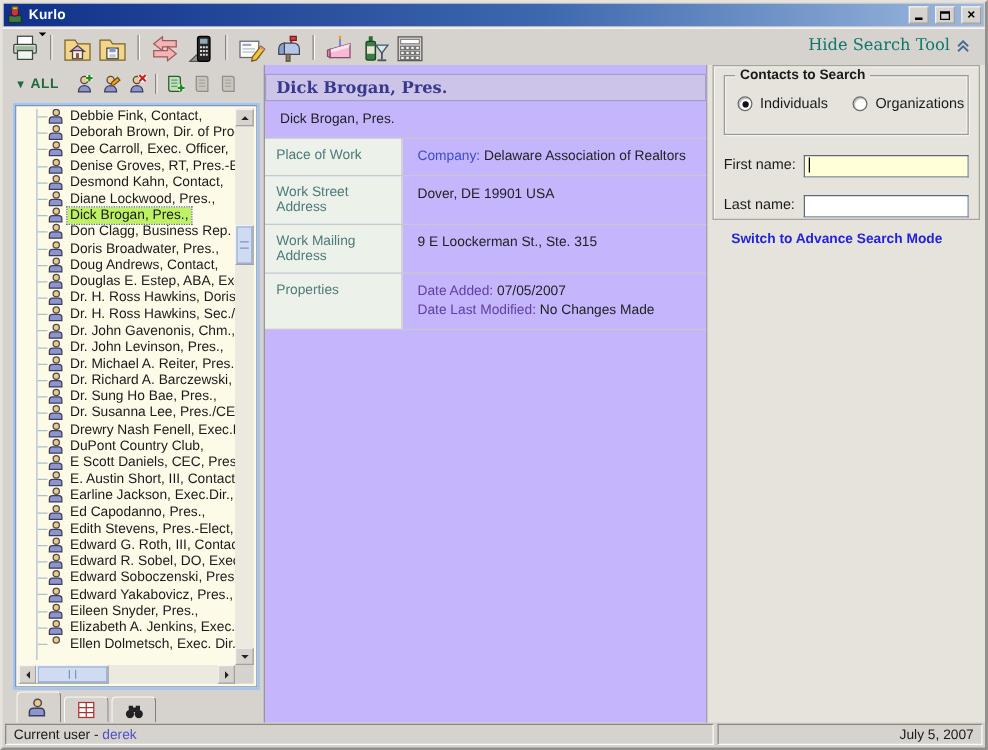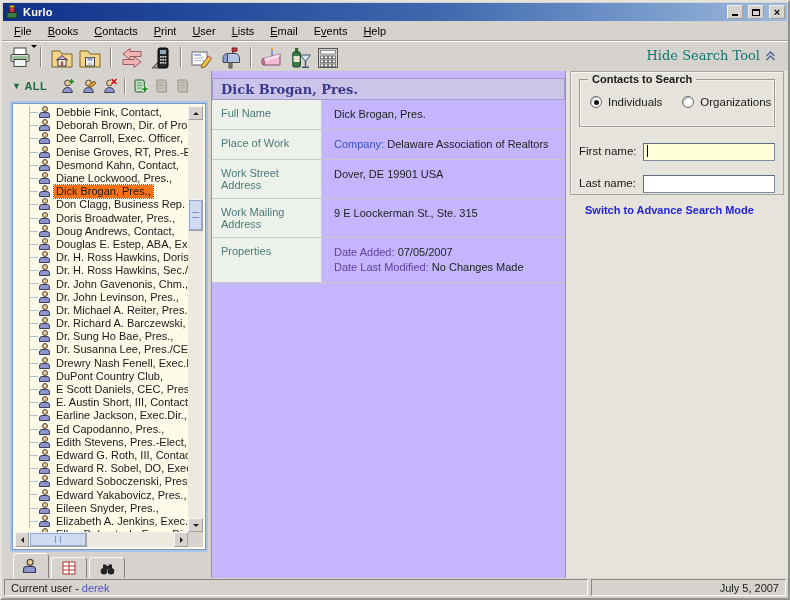--- a/index.html
+++ b/index.html
@@ -47,21 +47,21 @@
   .tree-view::before{content:'';position:absolute;left:14px;top:0;bottom:4px;border-left:1px solid #aebfce;}
   .tree-row{height:13.2px;display:flex;align-items:center;padding-left:24px;white-space:nowrap;
     position:relative;cursor:default;}
   .tree-row::before{content:'';position:absolute;left:15px;width:8px;top:6px;border-top:1px solid #aebfce;}
   .person-icon{width:11px;height:11px;position:relative;margin-right:4px;flex:none;}
   .person-icon .head{position:absolute;left:3px;top:-1px;width:6px;height:6px;border-radius:50%;
     background:#ecc98e;border:1px solid #4a4a4a;}
   .person-icon .body{position:absolute;left:0;bottom:0;width:11px;height:6px;background:#8d94cf;
     border:1px solid #3d3d55;border-radius:3px 3px 0 0;}
   .tree-label{font-size:11px;line-height:13px;color:#1a1a1a;padding:0 2px;}
-  .tree-row.selected .tree-label{background:#f97316;outline:1px dotted #4a6a94;}
+  .tree-row.selected .tree-label{background:#bef264;outline:1px dotted #4a6a94;}
   
   .vscroll{position:absolute;top:3px;right:3px;bottom:18px;width:15px;background:#eceadf;}
   .hscroll{position:absolute;left:3px;bottom:3px;right:18px;height:15px;background:#eceadf;}
   .corner{position:absolute;right:3px;bottom:3px;width:15px;height:15px;background:#d6d3ce;}
   .scroll-btn{width:15px;height:14px;background:#d6d3ce;border:1px outset #f6f4f0;
     display:flex;align-items:center;justify-content:center;position:absolute;}
   .scroll-btn .tri{width:0;height:0;border:3.5px solid transparent;}
   .sb-up{top:0;left:0;}   .sb-up .tri{border-bottom-color:#222;margin-top:-3px;}
   .sb-down{bottom:0;left:0;} .sb-down .tri{border-top-color:#222;margin-bottom:-3px;}
   .sb-left{left:0;top:0;width:14px;height:15px;}  .sb-left .tri{border-right-color:#222;margin-left:-3px;}
@@ -111,21 +111,21 @@
     border-left-color:#5f6a80;background:#fff;font-size:11px;padding:1px 3px;outline:none;
     font-family:"Liberation Sans",sans-serif;}
   .input-wrap.focused input{background:#ffffd8;}
   .caret{position:absolute;left:4px;top:3px;width:1px;height:12px;background:#000;}
   .adv-link{margin:12px 0 0 14px;font-size:11px;font-weight:bold;color:#2323dd;}
   
   .statusbar{height:20px;flex:none;display:flex;gap:3px;padding:1px 2px 2px 2px;}
   .status-cell{border:1px solid;border-color:#8a877f #fbfaf7 #fbfaf7 #8a877f;display:flex;
     align-items:center;padding:0 6px;font-size:11px;color:#1a1a1a;background:#d6d3ce;}
   .status-left{flex:1;}
-  .status-right{width:195px;justify-content:flex-end;}
+  .status-right{width:212px;justify-content:flex-end;}
   .user-name{color:#5050c8;margin-left:3px;}
 </style>
 </head>
 <body>
 
 <div class="window">
 
   <div class="titlebar">
     <span class="app-icon">
       <svg width="14" height="14" viewBox="0 0 14 14">
@@ -139,31 +139,20 @@
         <span class="glyph-min"></span>
       </span>
     <span class="win-btn">
         <span class="glyph-max"></span>
       </span>
     <span class="win-btn">
         <span class="glyph-close">×</span>
       </span>
   </div>
 
-  <div class="menubar">
-      <span class="menu-item"><u>F</u>ile</span>
-      <span class="menu-item"><u>B</u>ooks</span>
-      <span class="menu-item"><u>C</u>ontacts</span>
-      <span class="menu-item"><u>P</u>rint</span>
-      <span class="menu-item"><u>U</u>ser</span>
-      <span class="menu-item"><u>L</u>ists</span>
-      <span class="menu-item"><u>E</u>mail</span>
-      <span class="menu-item">E<u>v</u>ents</span>
-      <span class="menu-item"><u>H</u>elp</span>
-    </div>
 
   <div class="toolbar">
     <div style="display:flex;align-items:center;">
         <div class="tb-btn">
           <svg width="24" height="23" viewBox="0 0 24 23">
             <rect x="6" y="2" width="12" height="7" fill="#fff" stroke="#444"></rect>
             <rect x="3" y="8.5" width="18" height="7" rx="1" fill="#cfe0cf" stroke="#444"></rect>
             <rect x="4.5" y="10" width="15" height="3" fill="#9cbc9c"></rect>
             <rect x="6" y="13.5" width="12" height="7" fill="#eef6ee" stroke="#444"></rect>
           </svg>
@@ -608,21 +597,20 @@
               <circle cx="4" cy="9.2" r="3.3" fill="#222"></circle>
               <circle cx="11" cy="9.2" r="3.3" fill="#222"></circle>
             </svg>
         </span>
       </div>
     </div>
 
     <div class="center-col">
       <div class="detail-header">Dick Brogan, Pres.</div>
       <div class="d-row">
-        <div class="d-label">Full Name</div>
         <div class="d-value">Dick Brogan, Pres.</div>
       </div>
       <div class="d-row">
         <div class="d-label">Place of Work</div>
         <div class="d-value">
           <span class="link-blue">Company:</span>
           <span>Delaware Association of Realtors</span>
         </div>
       </div>
       <div class="d-row">

